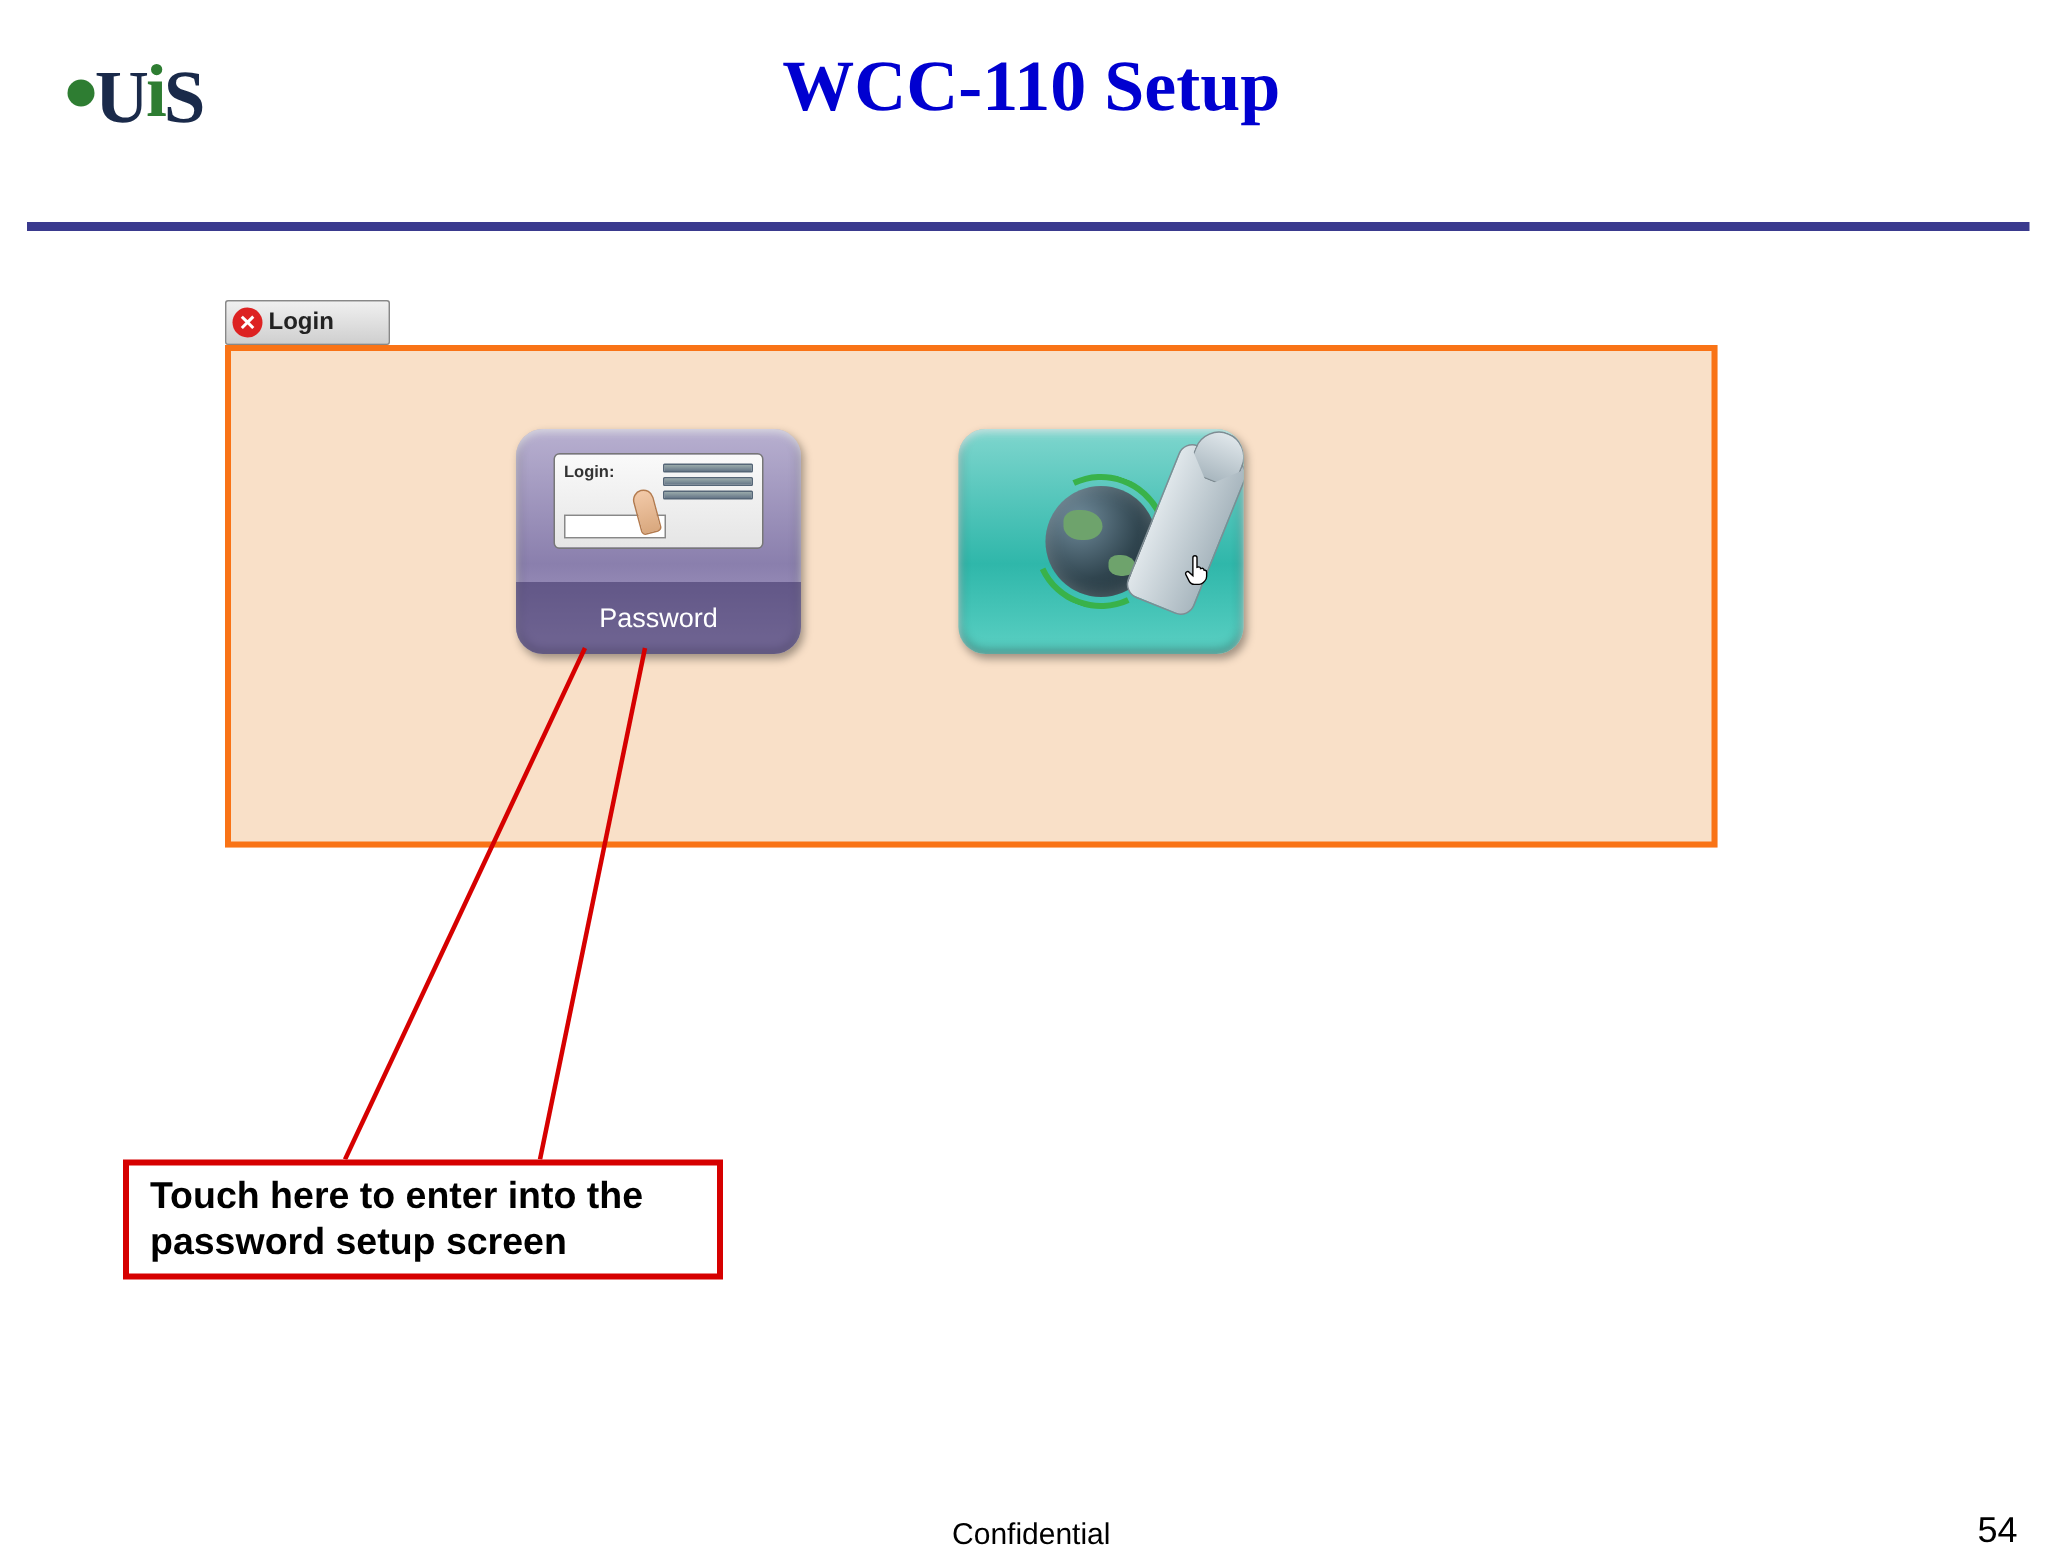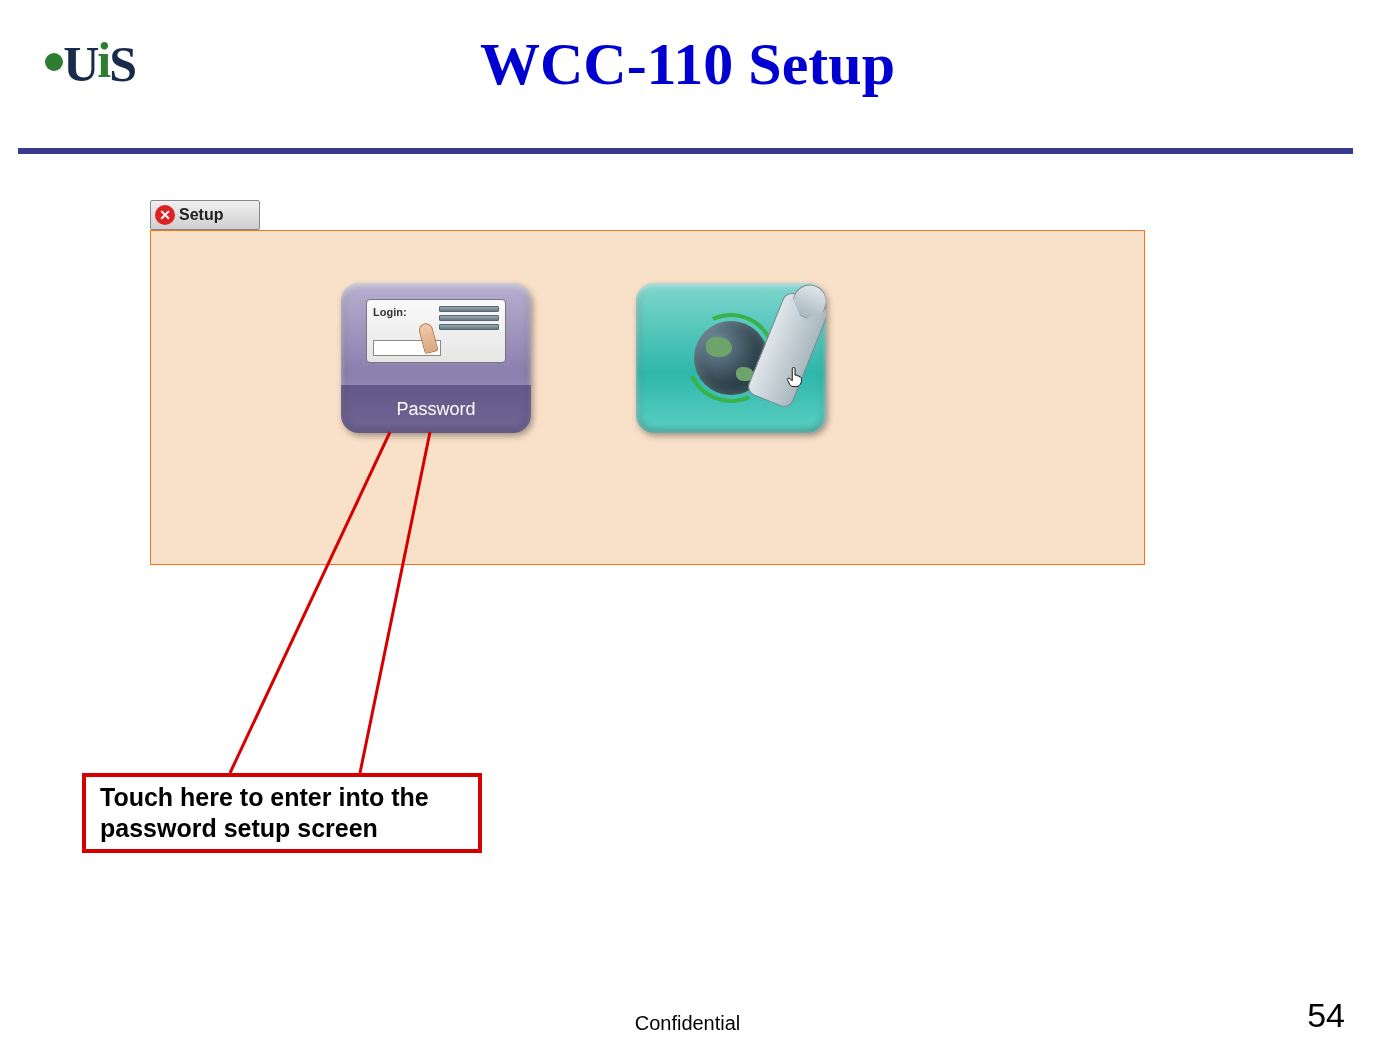--- a/index.html
+++ b/index.html
@@ -5,26 +5,26 @@
   * { box-sizing: border-box; margin: 0; padding: 0; }
   html, body { width: 1375px; height: 1045px; font-family: Arial, Helvetica, sans-serif; background: #fff; }
   .slide { position: relative; width: 1375px; height: 1045px; overflow: hidden; }
 
   
   .logo { position: absolute; left: 20px; top: 5px; width: 115px; height: 120px; display: flex; flex-direction: row; align-items: center; justify-content: flex-end; }
   .logo-dot { width: 18px; height: 18px; background: #2e7d32; border-radius: 50%; margin-bottom: 6px; }
   .logo-text { font-weight: 900; font-size: 50px; letter-spacing: -2px; color: #1a2a4a; font-family: "Times New Roman", serif; line-height: 0.55; }
   .logo-text .i { color: #2e7d32; display: inline-block; transform: translateY(-4px); }
 
-  .title { position: absolute; top: 30px; left: 0; width: 1375px; text-align: center; color: #0000d0; font-family: "Times New Roman", Times, serif; font-size: 60px; font-weight: bold; }
+  .title { position: absolute; top: 30px; left: 0; width: 1375px; text-align: center; color: #0000d0; font-family: "Times New Roman", Times, serif; font-size: 48px; font-weight: bold; }
 
   .hr { position: absolute; top: 148px; left: 18px; width: 1335px; height: 6px; background: #3a3a8e; }
 
   
-  .sshot { position: absolute; left: 150px; top: 230px; width: 995px; height: 335px; background: #f9e0c8; border: 1px solid #f97316; }
+  .sshot { position: absolute; left: 150px; top: 230px; width: 995px; height: 335px; background: #f9e0c8; border: 4px solid #f97316; }
   .close-btn { position: absolute; left: 150px; top: 200px; width: 110px; height: 30px; background: linear-gradient(#f0f0f0,#cfcfcf); border: 1px solid #888; border-radius: 2px; display: flex; align-items: center; padding-left: 4px; gap: 4px; font-weight: bold; font-size: 16px; color: #222; }
   .close-x { width: 20px; height: 20px; background: #d22; border-radius: 50%; color: #fff; display: flex; align-items: center; justify-content: center; font-size: 14px; font-weight: bold; }
 
   .tile { position: absolute; width: 190px; height: 150px; border-radius: 18px; box-shadow: inset 0 2px 6px rgba(255,255,255,0.7), inset 0 -2px 8px rgba(0,0,0,0.4), 2px 3px 6px rgba(0,0,0,0.35); display: flex; flex-direction: column; align-items: center; justify-content: flex-end; overflow: hidden; }
   .tile .icon-area { flex: 1; width: 100%; display: flex; align-items: center; justify-content: center; position: relative; }
   .tile .caption-bar { width: 100%; height: 48px; display: flex; align-items: center; justify-content: center; color: #fff; font-size: 18px; margin-top: 24px; }
   .tile-password { left: 190px; top: 52px; background: linear-gradient(180deg,#b8b0d0,#8a7fad 60%,#b0a5cc); }
   .tile-password .caption-bar { background: rgba(60,50,100,0.55); }
   .tile-net { left: 485px; top: 52px; background: linear-gradient(180deg,#7fd6ce,#2fb7aa 60%,#5bd0c3); }
   .tile-net .caption-bar { background: rgba(0,80,72,0.55); }
@@ -47,41 +47,41 @@
   .wrench { position: absolute; right: 14px; top: 12px; width: 48px; height: 110px; background: linear-gradient(90deg,#dfe6ea,#a9b7bf); border: 1px solid #7f8c93; border-radius: 10px; transform: rotate(22deg); }
   .wrench::before { content: ""; position: absolute; top: -16px; left: 8px; width: 32px; height: 32px; background: linear-gradient(#dfe6ea,#a9b7bf); border: 1px solid #7f8c93; border-radius: 50% 50% 10% 10%; clip-path: polygon(0 0,100% 0,100% 60%,60% 100%,40% 100%,0 60%); }
   .cursor-hand { position: absolute; right: 20px; bottom: 44px; width: 22px; height: 22px; pointer-events: none; }
 
   
   .callout-box { position: absolute; left: 82px; top: 773px; width: 400px; height: 80px; border: 4px solid #d60000; background: #fff; padding: 20px 14px; font-size: 25px; font-weight: bold; color: #000; line-height: 1.25; display: flex; align-items: center; }
   .callout-lines { position: absolute; left: 0; top: 0; pointer-events: none; }
 
   
   .footer-label { position: absolute; bottom: 10px; left: 0; width: 1375px; text-align: center; font-size: 20px; color: #000; }
-  .footer-page  { position: absolute; bottom: 10px; right: 30px; font-size: 34px; color: #000; }
+  .footer-page  { position: absolute; bottom: 10px; right: 30px; font-size: 24px; color: #000; }
 </style>
 </head>
 <body>
 
 <div class="slide">
 
   <div class="logo">
     <div class="logo-dot"></div>
     <div class="logo-text">
       <span>U</span><span class="i">i</span><span>S</span>
     </div>
   </div>
 
   <div class="title">WCC-110 Setup</div>
 
   <div class="hr"></div>
 
   <div class="close-btn">
     <div class="close-x">✕</div>
-    <span>Setup</span>
+    <span>Login</span>
   </div>
 
   <div class="sshot">
 
     <div class="tile tile-password">
       <div class="icon-area">
         <div class="pw-panel">
           <span class="pw-login">Login:</span>
           <div class="pw-rows">
               <div></div>

